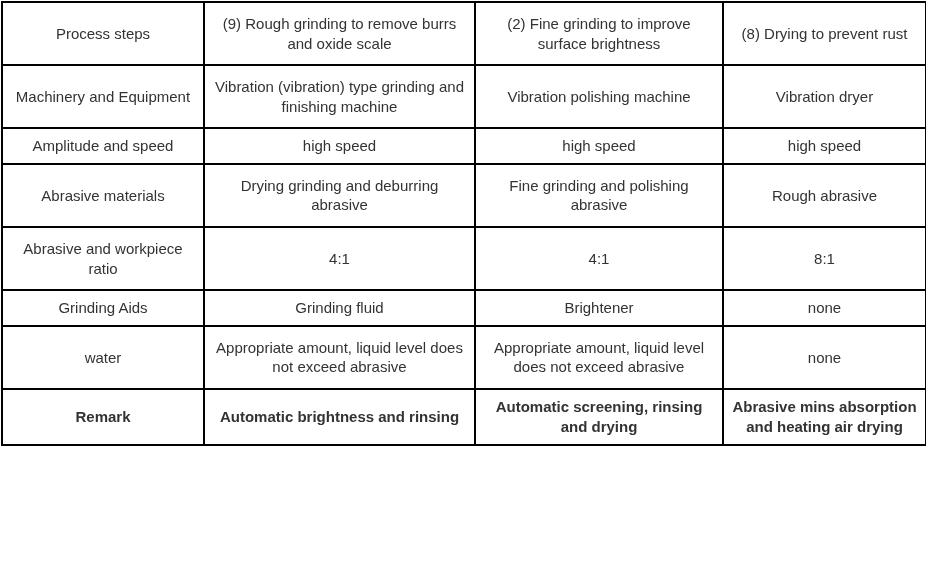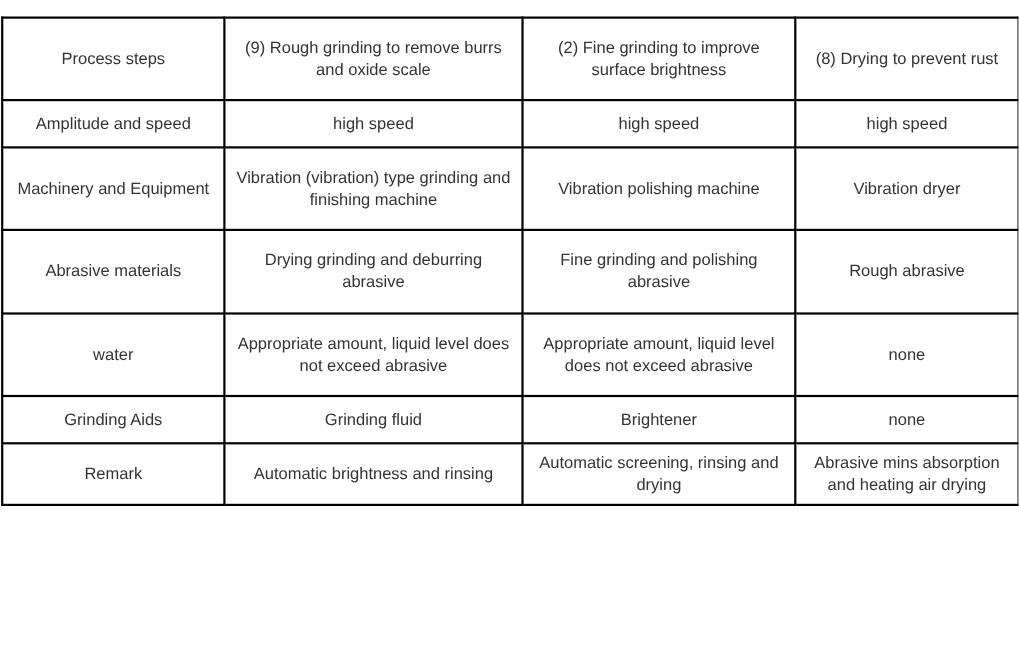--- a/index.html
+++ b/index.html
@@ -12,89 +12,95 @@
     height: 587px;
     background: #ffffff;
     box-sizing: border-box;
     overflow: hidden;
   }
   table.process-table {
     border-collapse: collapse;
     table-layout: fixed;
     width: 924px;
     height: 445px;
-    margin: 15px 0 0 1px;
+    margin: 1px 0 0 1px;
   }
   table.process-table td {
     border: 2px solid #000000;
     text-align: center;
     vertical-align: middle;
     font-family: "Liberation Sans", "DejaVu Sans", sans-serif;
     font-size: 15px;
     line-height: 1.32;
     color: #333333;
     padding: 2px 6px;
     box-sizing: border-box;
     background: #ffffff;
     word-wrap: break-word;
   }
   
   col.c1 { width: 202px; }
   col.c2 { width: 271px; }
   col.c3 { width: 248px; }
   col.c4 { width: 203px; }
   
-  tr.row-last { height: 56px; }
+  tr.row-last { height: 56px; font-weight: bold; }
 </style>
 </head>
 <body>
 
 <div class="page">
   <table class="process-table">
     <colgroup>
       <col class="c1">
         <col class="c2">
         <col class="c3">
         <col class="c4">
     </colgroup>
     <tbody>
       <tr>
         <td>Process steps</td>
         <td>(9) Rough grinding to remove burrs and oxide scale</td>
         <td>(2) Fine grinding to improve surface brightness</td>
         <td>(8) Drying to prevent rust</td>
       </tr>
       <tr>
+        <td>Machinery and Equipment</td>
+        <td>Vibration (vibration) type grinding and finishing machine</td>
+        <td>Vibration polishing machine</td>
+        <td>Vibration dryer</td>
+      </tr>
+      <tr>
         <td>Amplitude and speed</td>
         <td>high speed</td>
         <td>high speed</td>
         <td>high speed</td>
-      </tr>
-      <tr>
-        <td>Machinery and Equipment</td>
-        <td>Vibration (vibration) type grinding and finishing machine</td>
-        <td>Vibration polishing machine</td>
-        <td>Vibration dryer</td>
       </tr>
       <tr>
         <td>Abrasive materials</td>
         <td>Drying grinding and deburring abrasive</td>
         <td>Fine grinding and polishing abrasive</td>
         <td>Rough abrasive</td>
       </tr>
       <tr>
-        <td>water</td>
-        <td>Appropriate amount, liquid level does not exceed abrasive</td>
-        <td>Appropriate amount, liquid level does not exceed abrasive</td>
-        <td>none</td>
+        <td>Abrasive and workpiece ratio</td>
+        <td>4:1</td>
+        <td>4:1</td>
+        <td>8:1</td>
       </tr>
       <tr>
         <td>Grinding Aids</td>
         <td>Grinding fluid</td>
         <td>Brightener</td>
+        <td>none</td>
+      </tr>
+      <tr>
+        <td>water</td>
+        <td>Appropriate amount, liquid level does not exceed abrasive</td>
+        <td>Appropriate amount, liquid level does not exceed abrasive</td>
         <td>none</td>
       </tr>
       <tr class="row-last">
         <td>Remark</td>
         <td>Automatic brightness and rinsing</td>
         <td>Automatic screening, rinsing and drying</td>
         <td>Abrasive mins absorption and heating air drying</td>
       </tr>
     </tbody>
   </table>

